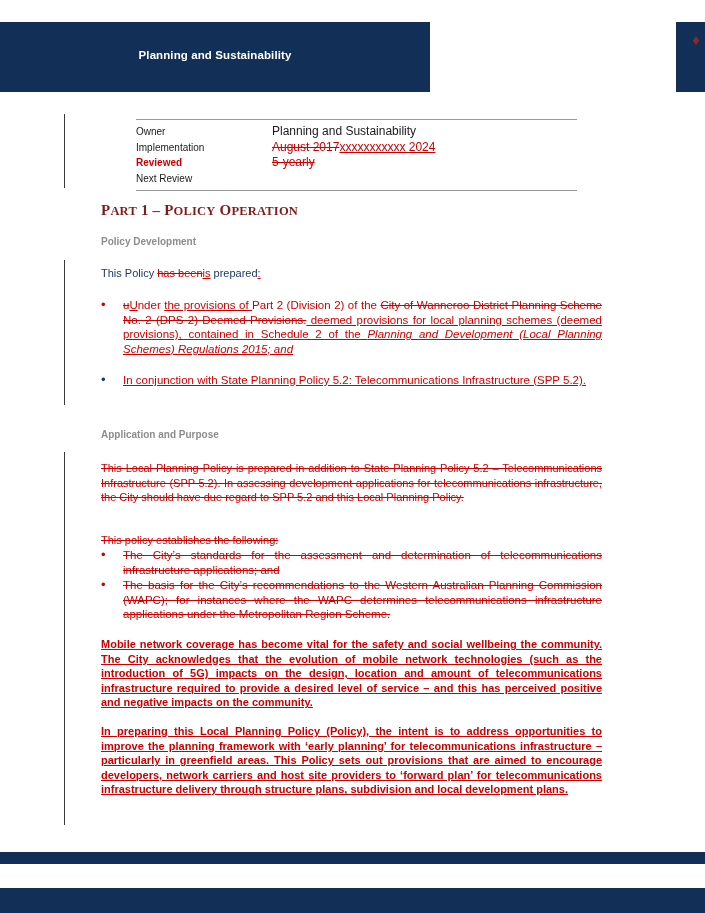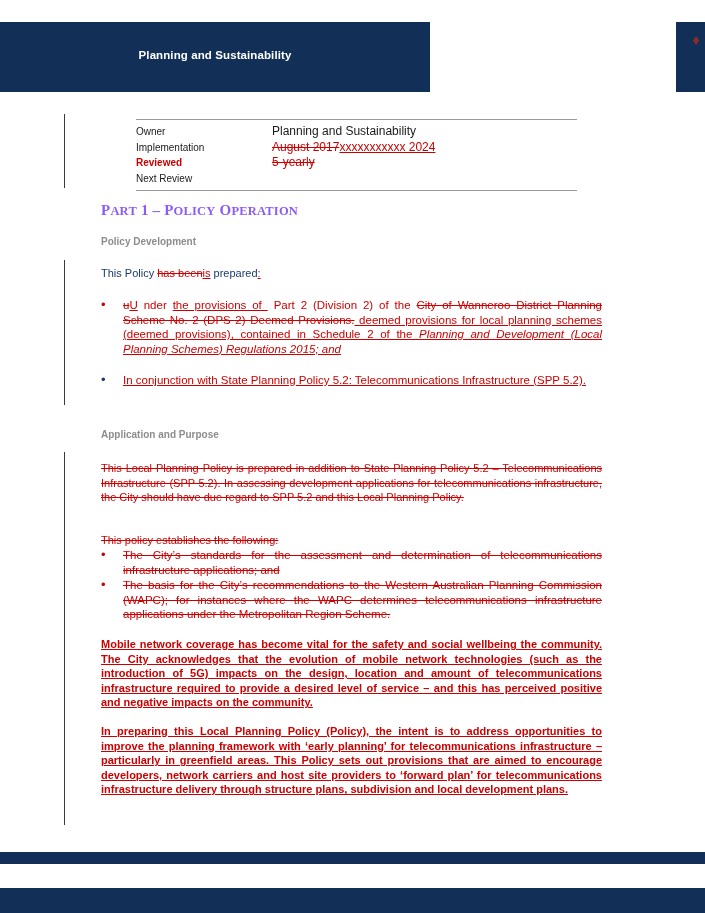--- a/index.html
+++ b/index.html
@@ -150,21 +150,21 @@
   .red {
     color: #cc0000;
   }
 
   
   .part-heading {
     position: absolute;
     left: 101px;
     top: 110px;
     font-family: "Liberation Serif", serif;
-    color: #8b5cf6;
+    color: #7f1d1d;
     font-weight: bold;
     font-size: 15px;
     letter-spacing: 0.2px;
   }
   .part-heading .small {
     font-size: 12.5px;
   }
   .sub-heading {
     position: absolute;
     left: 101px;
@@ -214,21 +214,21 @@
     line-height: 14.6px;
   }
   .bullet-text {
     display: block;
     margin-left: 22px;
   }
   .dot-red { color: #cc0000; }
   .dot-navy { color: #1b3a6b; }
 
   .italic { font-style: italic; }
-  .nounder { text-decoration: none; padding-left: 6px; }
+  .nounder { text-decoration: none; }
 </style>
 </head>
 <body>
 
 <div class="header-band"></div>
 <div class="header-white-panel"></div>
 <div class="header-title-block">
   <div class="header-line1">Planning and Sustainability</div>
 </div>
 <div class="header-logo">♦</div>

